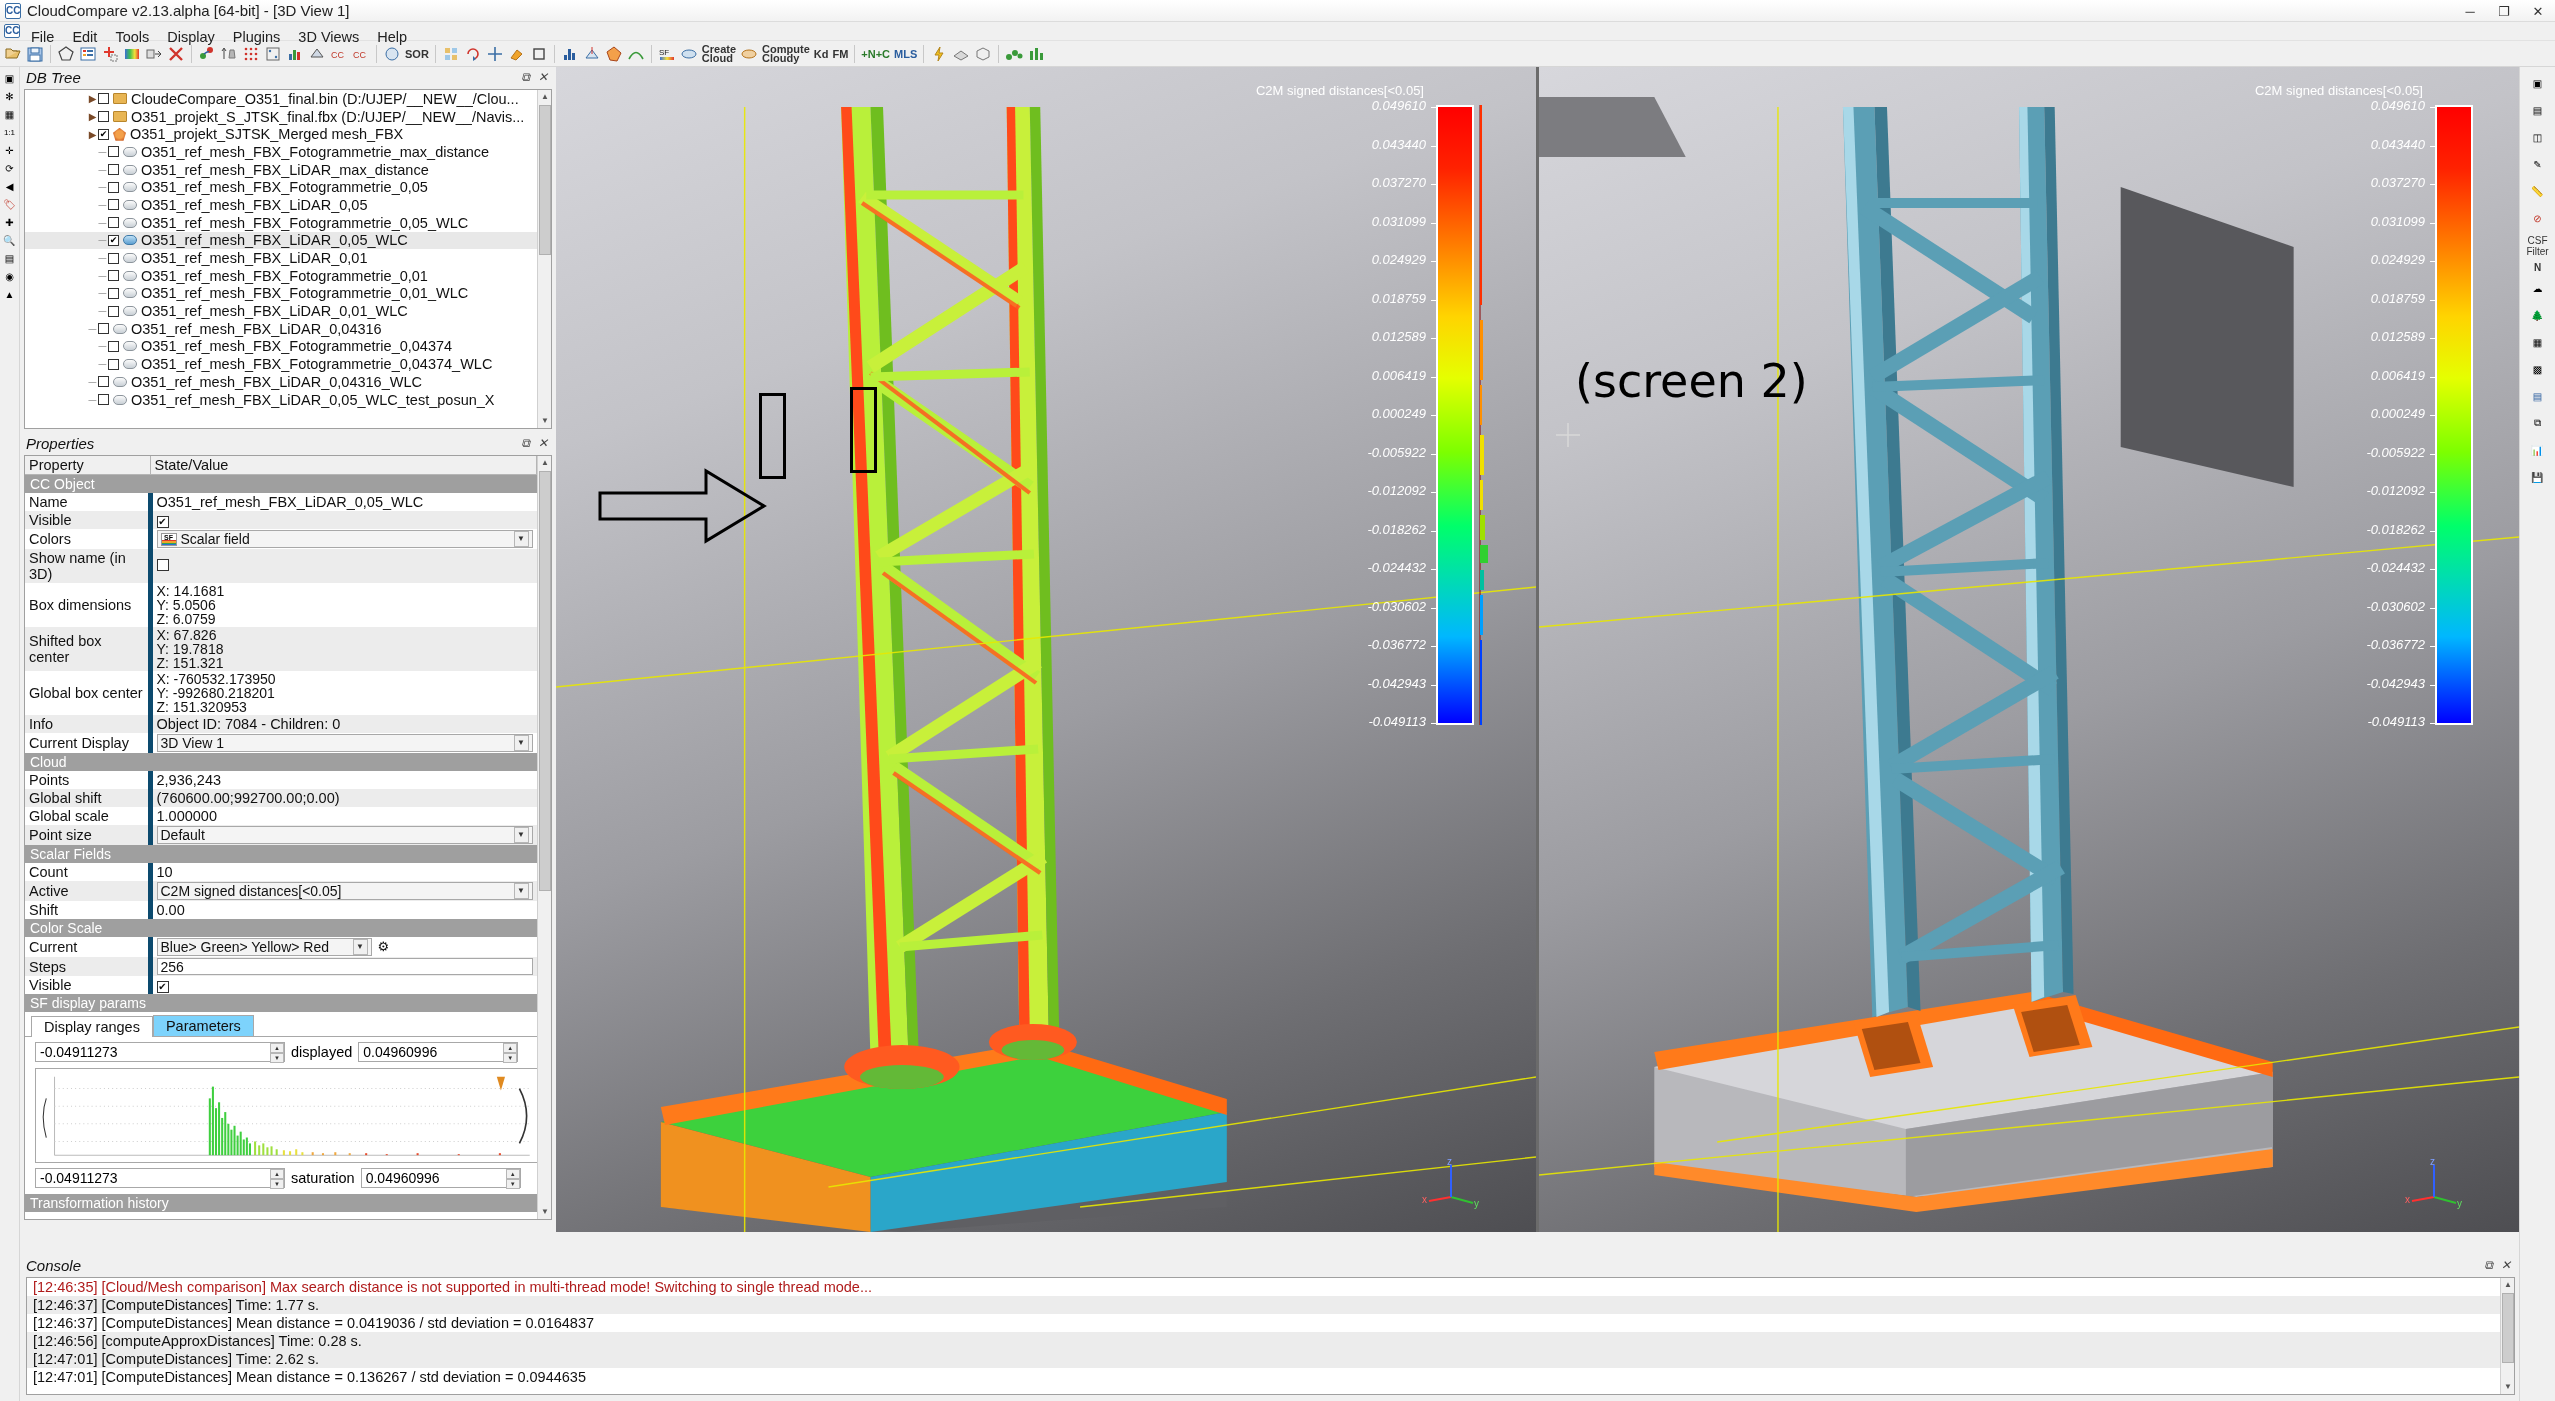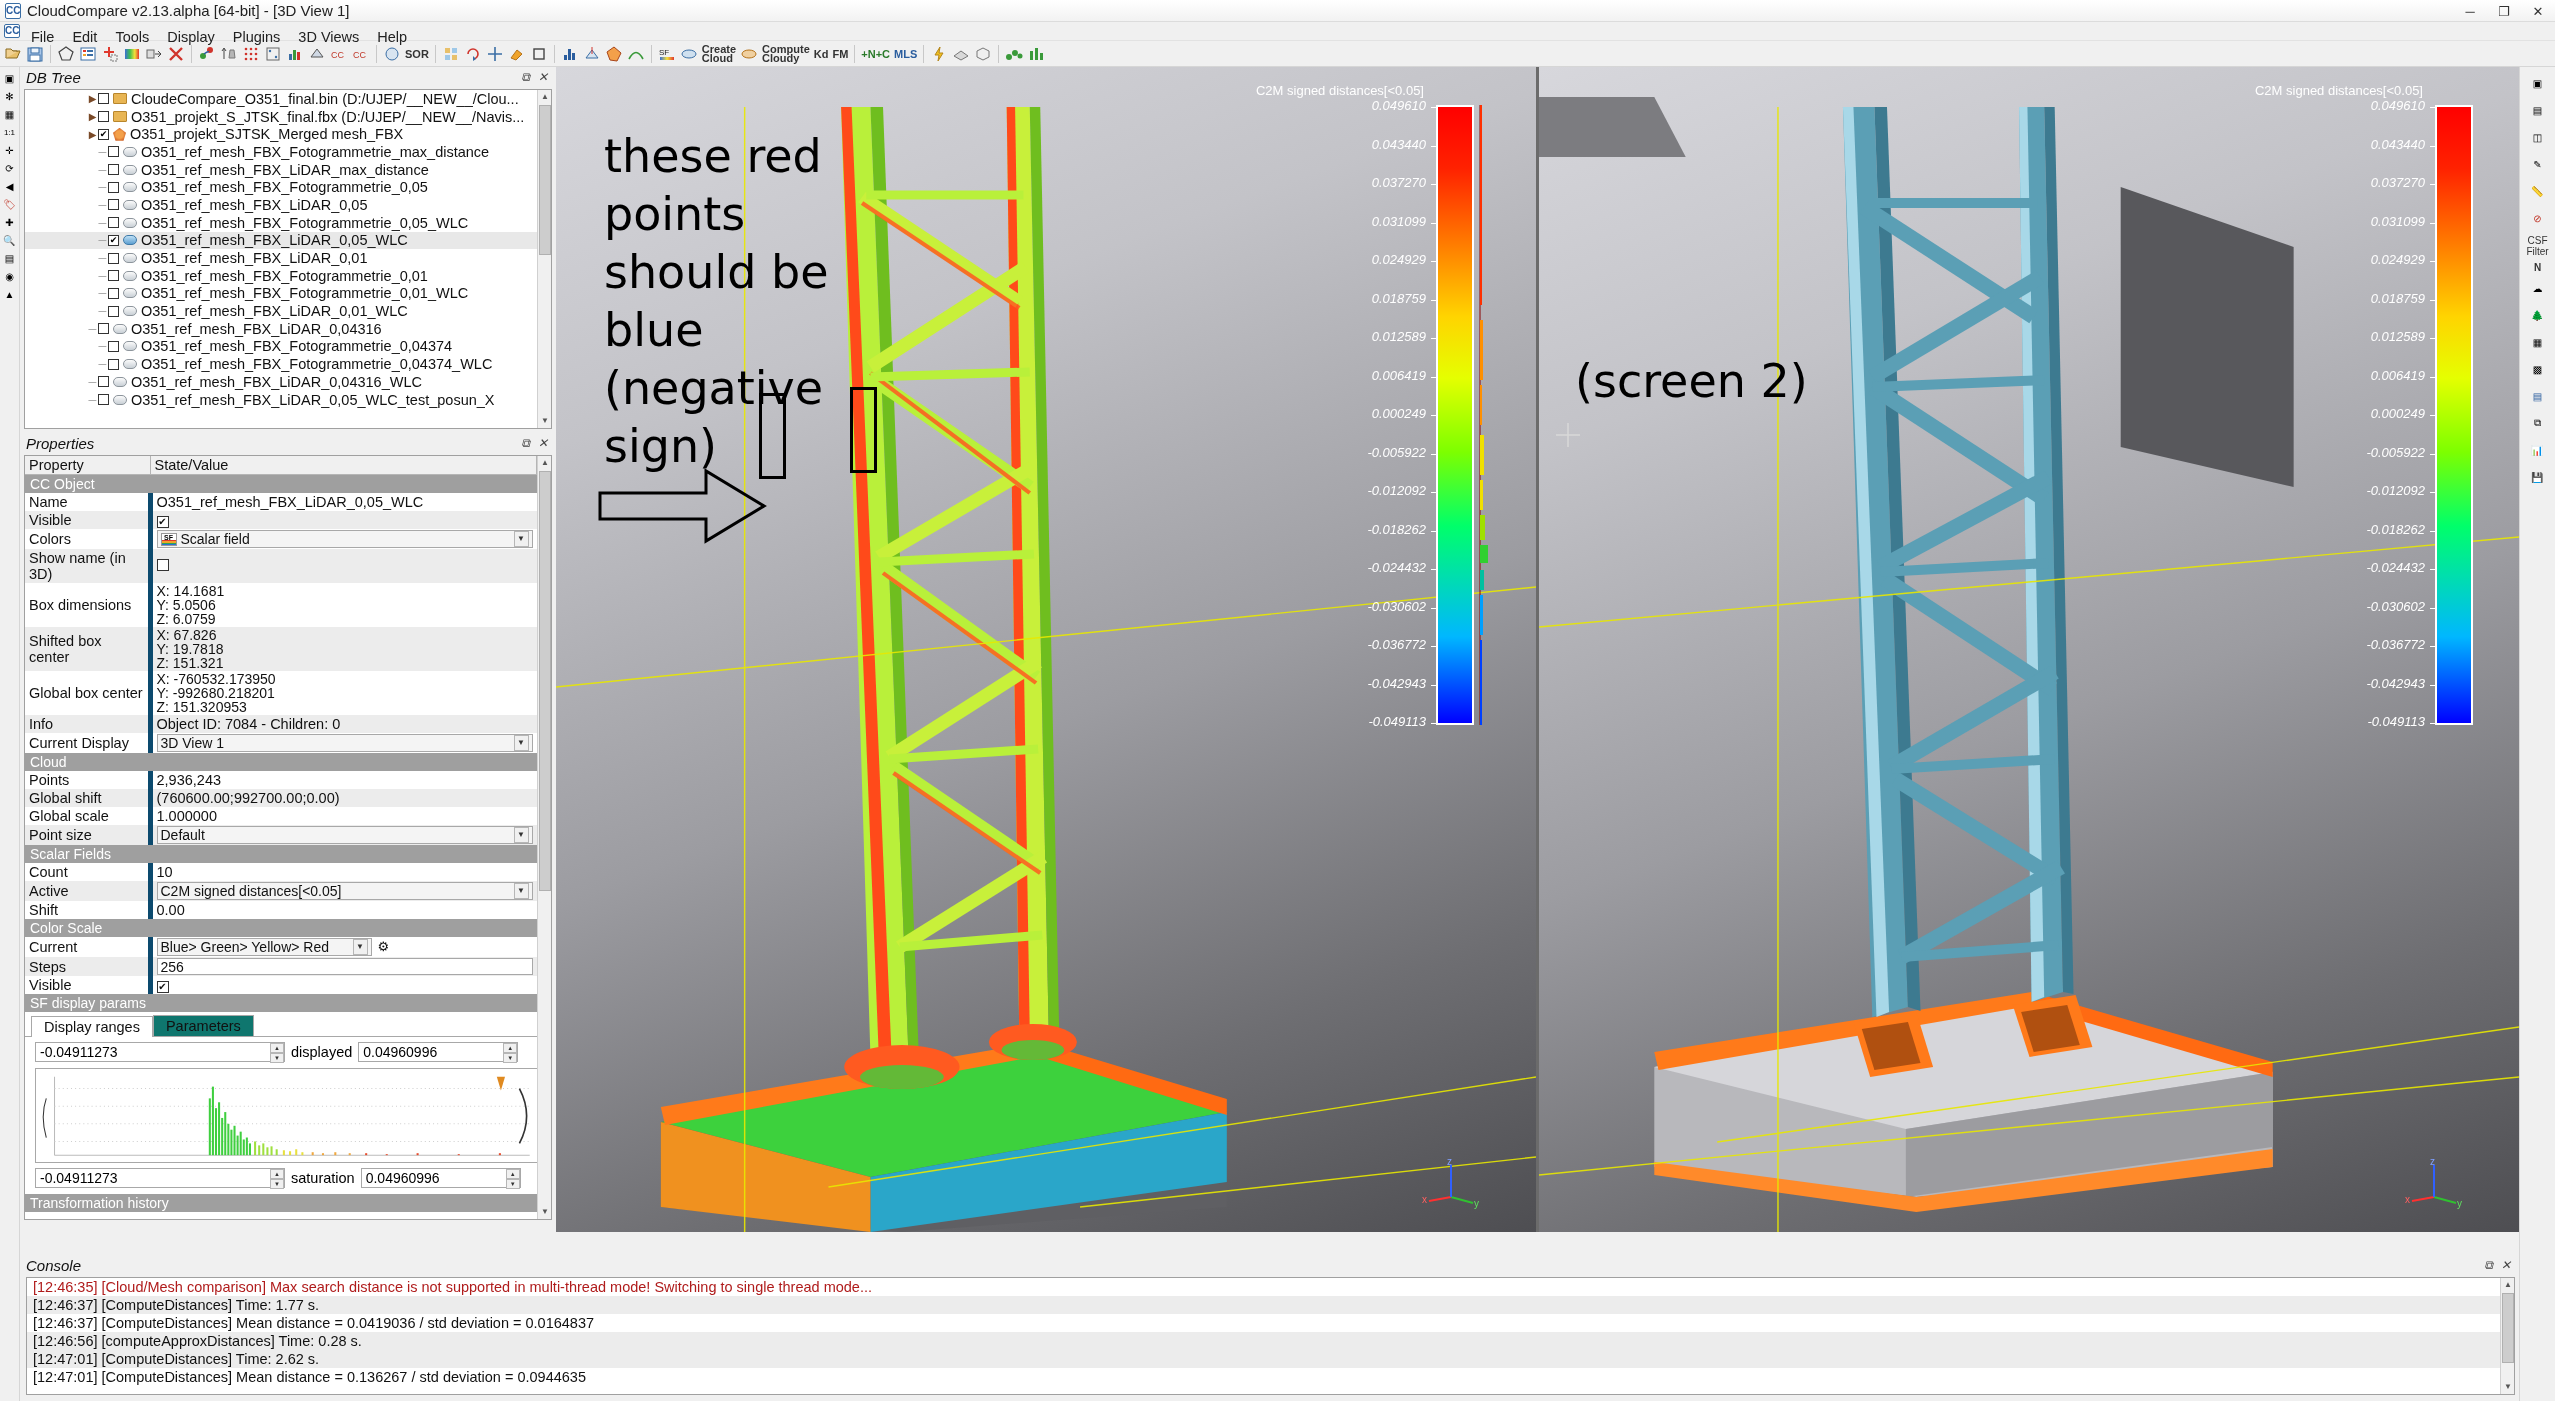--- a/index.html
+++ b/index.html
@@ -113,21 +113,21 @@
      font-size:8px; text-align:center; line-height:14px; color:#333;}
   .chk { width:12px;height:12px;border:1px solid #333;background:#fff;
     display:inline-flex;align-items:center;justify-content:center;font-size:10px;line-height:1;}
   .sficon { width:16px;height:13px;margin-right:4px;flex:none;
     background:linear-gradient(#fff 0 55%, #e0392e 55% 68%, #f0a32a 68% 80%, #2fa84f 80% 90%, #2b6fd6 90% 100%);
     border:1px solid #999; font-size:7px; font-weight:bold; text-align:center; color:#000;}
   .multiline { line-height:14px; font-size:14px; }
   
   .tabsrow { display:flex; border-bottom:1px solid #a8a8a8; margin-top:3px; padding-left:6px;}
   .tabitem { padding:2px 12px; font-size:14.5px; border:1px solid #a8a8a8; border-bottom:none;
-     background:#0f766e; color:#111;}
+     background:#7dd3fc; color:#111;}
   .tabitem.active { background:#fff; position:relative; top:1px;}
   .rangerow { display:flex; align-items:center; gap:6px; padding:5px 8px 2px 10px; font-size:14.5px;}
   .spinbox { border:1px solid #a8a8a8; background:#fff; height:20px; display:flex; align-items:center;
      justify-content:space-between; padding-left:4px; font-size:14px;}
   .spinner { width:14px;height:18px; display:flex; flex-direction:column; flex:none;}
   .spinner div { flex:1; border:1px solid #b6b6b6; background:#f0f0f0; font-size:6px;
      text-align:center; line-height:8px; color:#333;}
   #histo { margin:4px 10px 0 10px; height:95px; border:1px solid #a8a8a8; background:#fff; position:relative; overflow:hidden;}
   
   #console {
@@ -897,21 +897,20 @@
       </g>
 
       <g stroke="#e8e800" stroke-width="1.4" fill="none" opacity="0.9">
         <path d="M0,620 L935,520"></path>
         <path d="M180,40 L180,1165"></path>
         <path d="M500,1140 L935,1090"></path>
         <path d="M260,1120 L935,1010"></path>
       </g>
     </svg>
 
-    <div class="annot" style="left:48px; top:60px; width:250px;">these red points should be blue (negative sign)</div>
 
     <svg style="position:absolute; left:42px; top:400px;" width="170" height="78" viewBox="0 0 170 78">
       <path d="M2,26 H108 V4 L166,39 L108,74 V52 H2 Z" fill="none" stroke="#000" stroke-width="3"></path>
     </svg>
 
     <div class="blackbox" style="left:203px; top:326px; width:27px; height:86px;"></div>
     <div class="blackbox" style="left:294px; top:320px; width:27px; height:86px;"></div>
 
     <div class="sbtitle" style="right:112px; top:16px;">C2M signed distances[&lt;0.05]</div>
     <div class="scalebar" style="right:62px; top:38px; height:620px;"></div>

